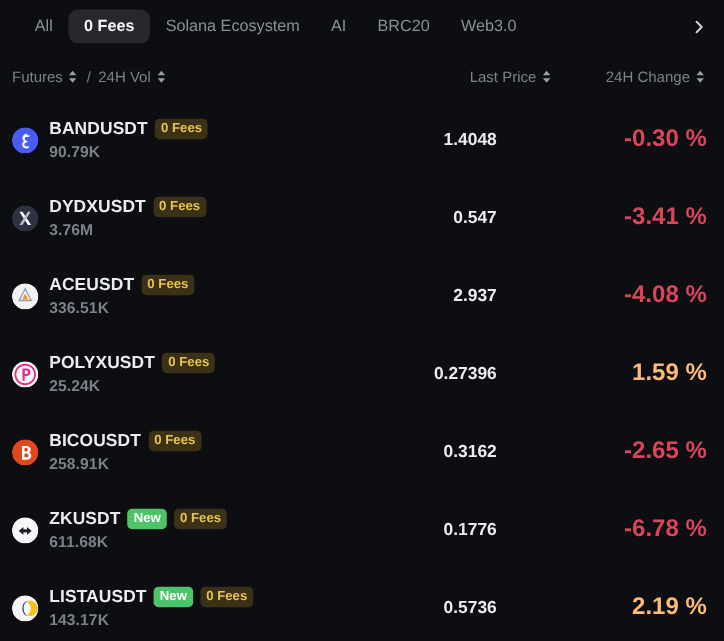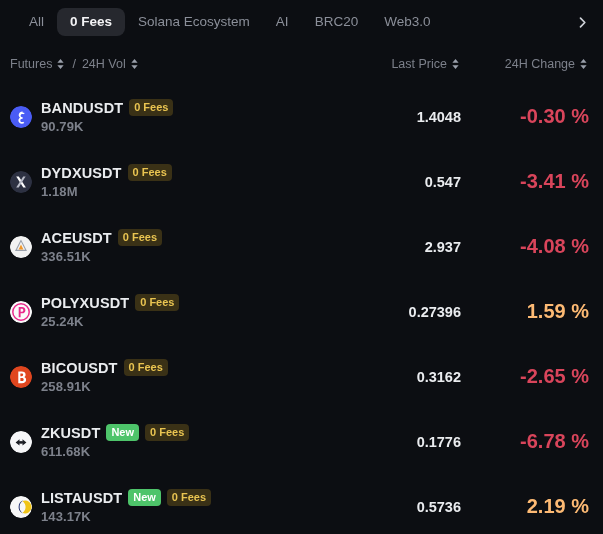--- a/index.html
+++ b/index.html
@@ -73,20 +73,21 @@
 
   
   .rows { background: #0c0e12; }
   .row {
     display: flex;
     align-items: center;
     height: 65px;
     padding: 0 14px 0 10px;
     box-sizing: border-box;
     cursor: pointer;
+    gap: 47px;
   }
   .cell-sym {
     flex: 1 1 auto;
     display: flex;
     align-items: center;
     gap: 9px;
     min-width: 0;
   }
   .coinicon {
     width: 22px;
@@ -230,21 +231,21 @@
             <circle cx="11" cy="11" r="11" fill="#2d3142"></circle>
             <path d="M6.2 5.4h2.6l7.1 11.2h-2.6z" fill="#ffffff"></path>
             <path d="M15.6 5.4h-2.4l-7 11.2h2.5z" fill="#b9bcc8"></path>
           </svg>
         </span>
         <div class="symwrap">
           <div class="symline">
             <span class="symname">DYDXUSDT</span>
             <span class="badge-fees">0 Fees</span>
           </div>
-          <div class="vol">1.18M</div>
+          <div class="vol">3.76M</div>
         </div>
       </div>
       <div class="cell-price">0.547</div>
       <div class="cell-change down">-3.41 %</div>
     </div>
     <div class="row">
       <div class="cell-sym">
         <span class="coinicon">
           <svg width="22" height="22" viewBox="0 0 22 22">
             <circle cx="11" cy="11" r="11" fill="#f2f2f2"></circle>

